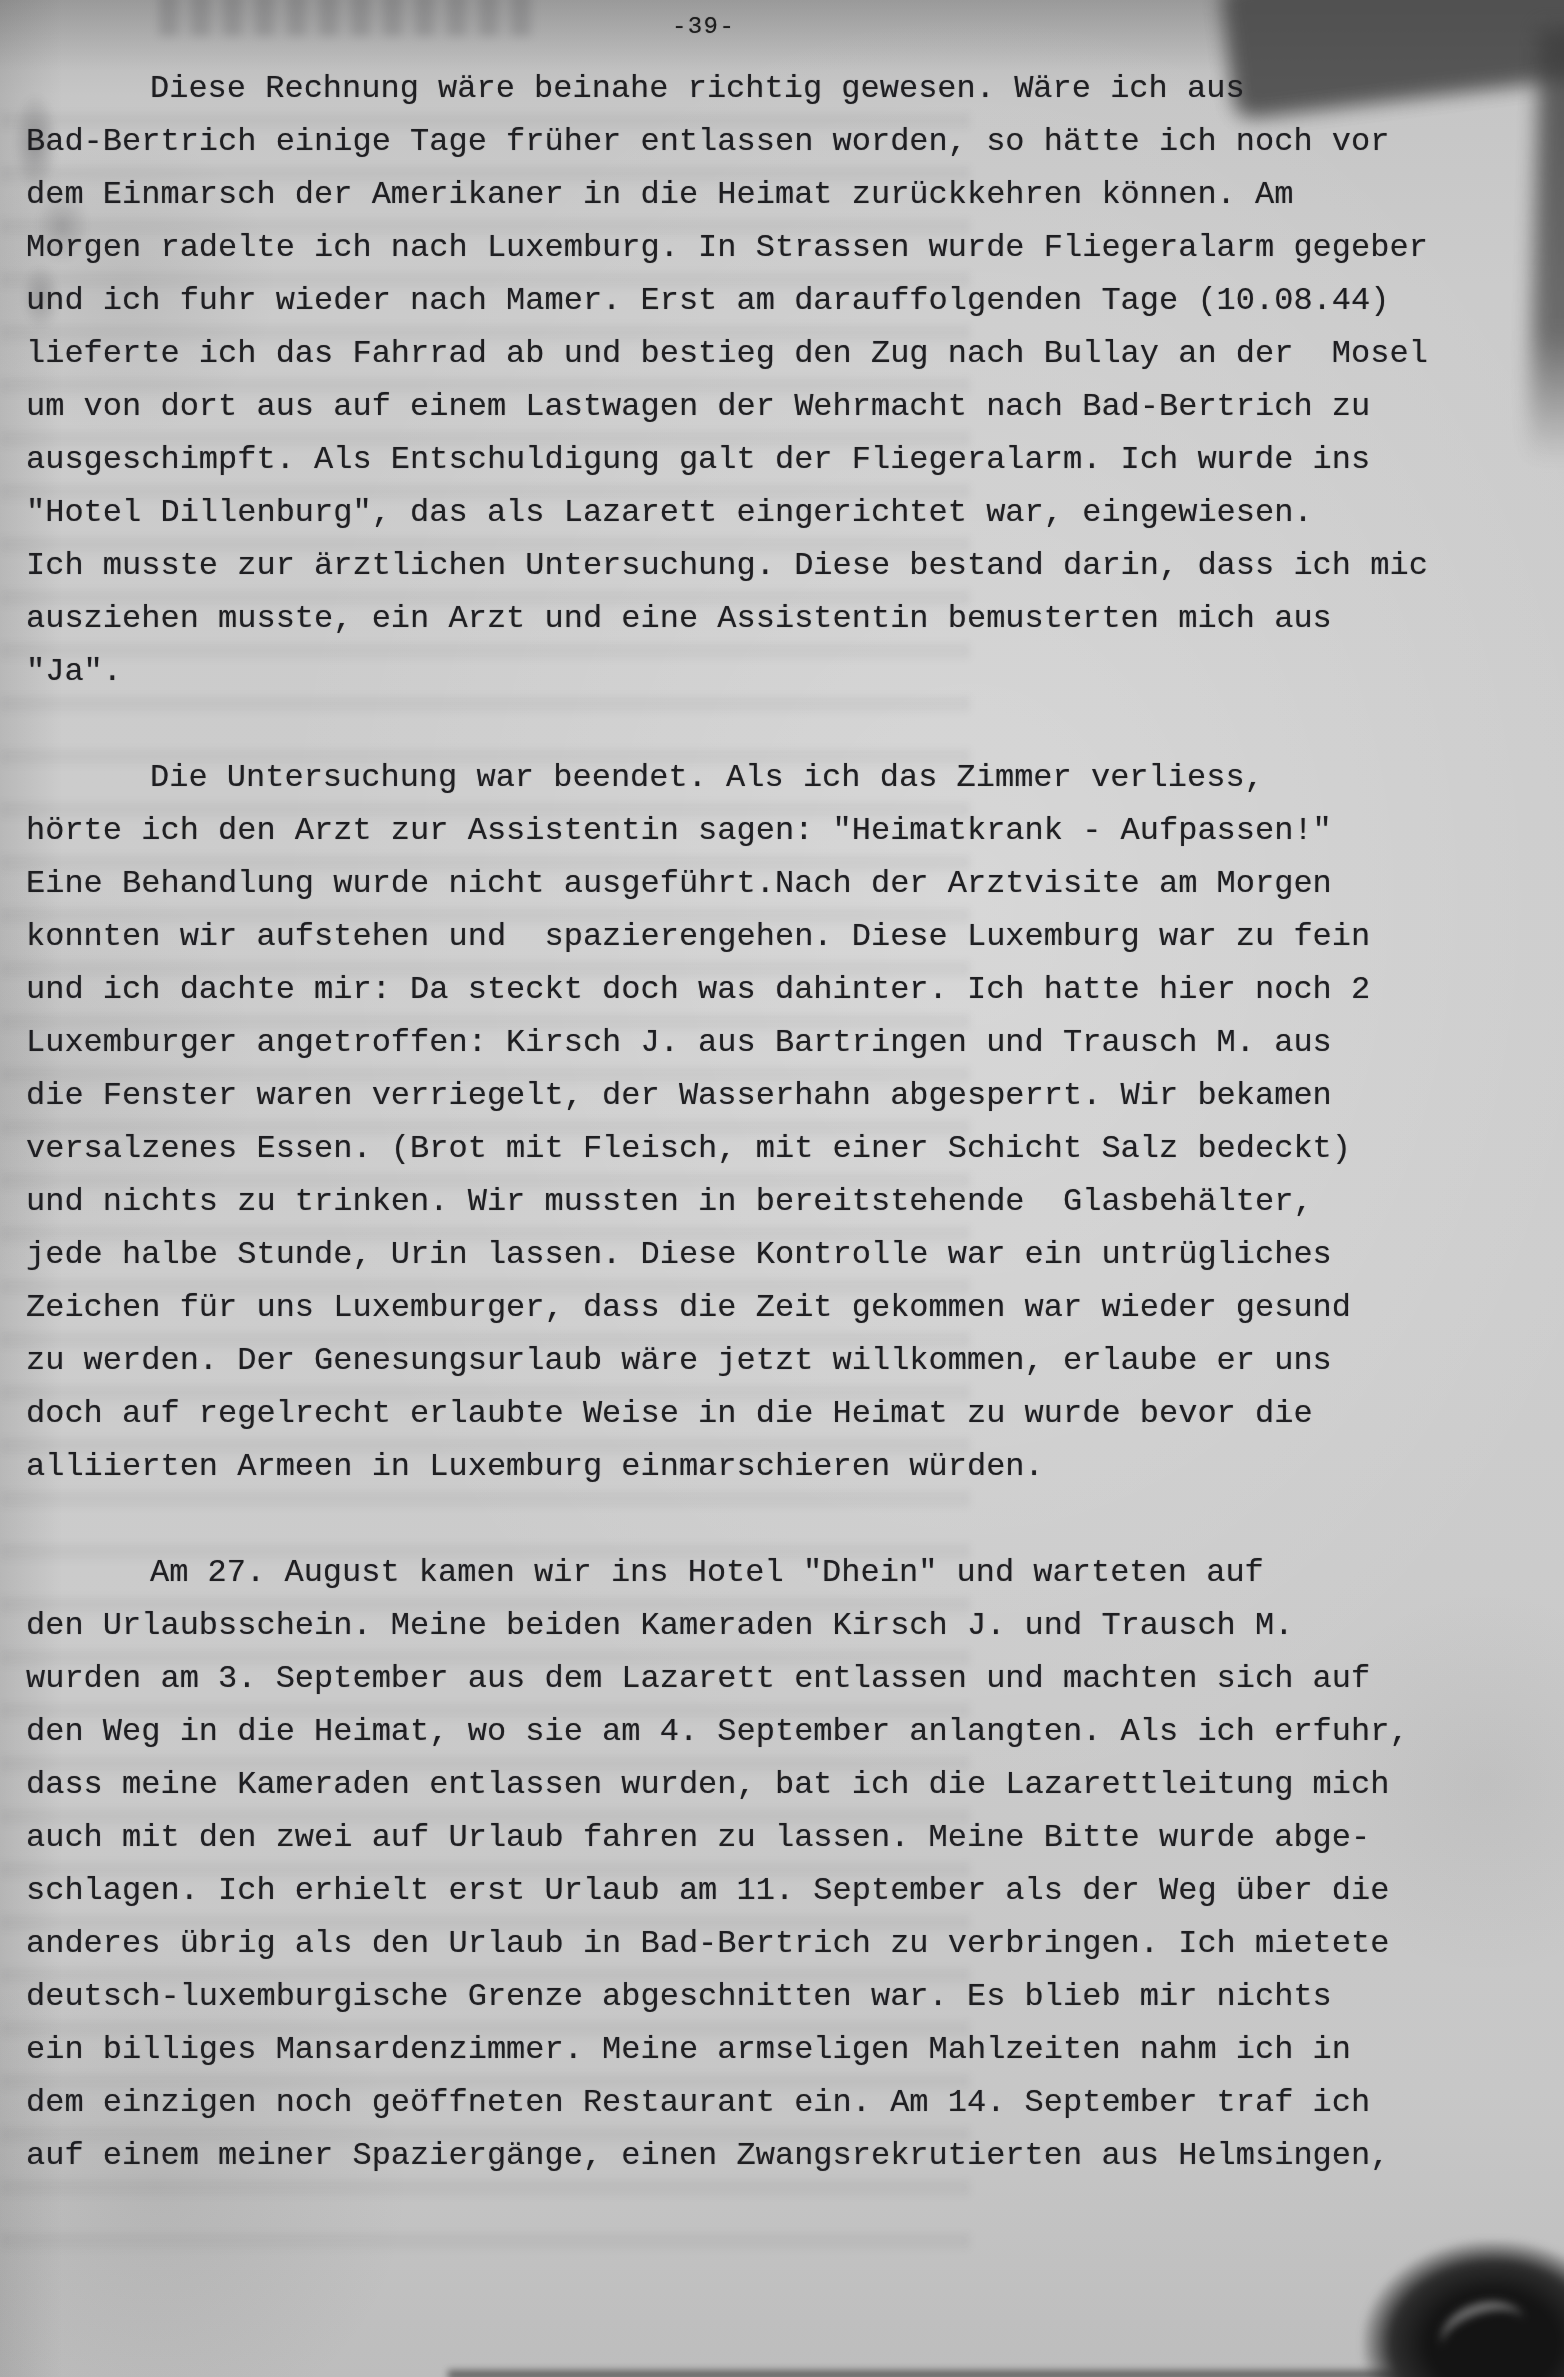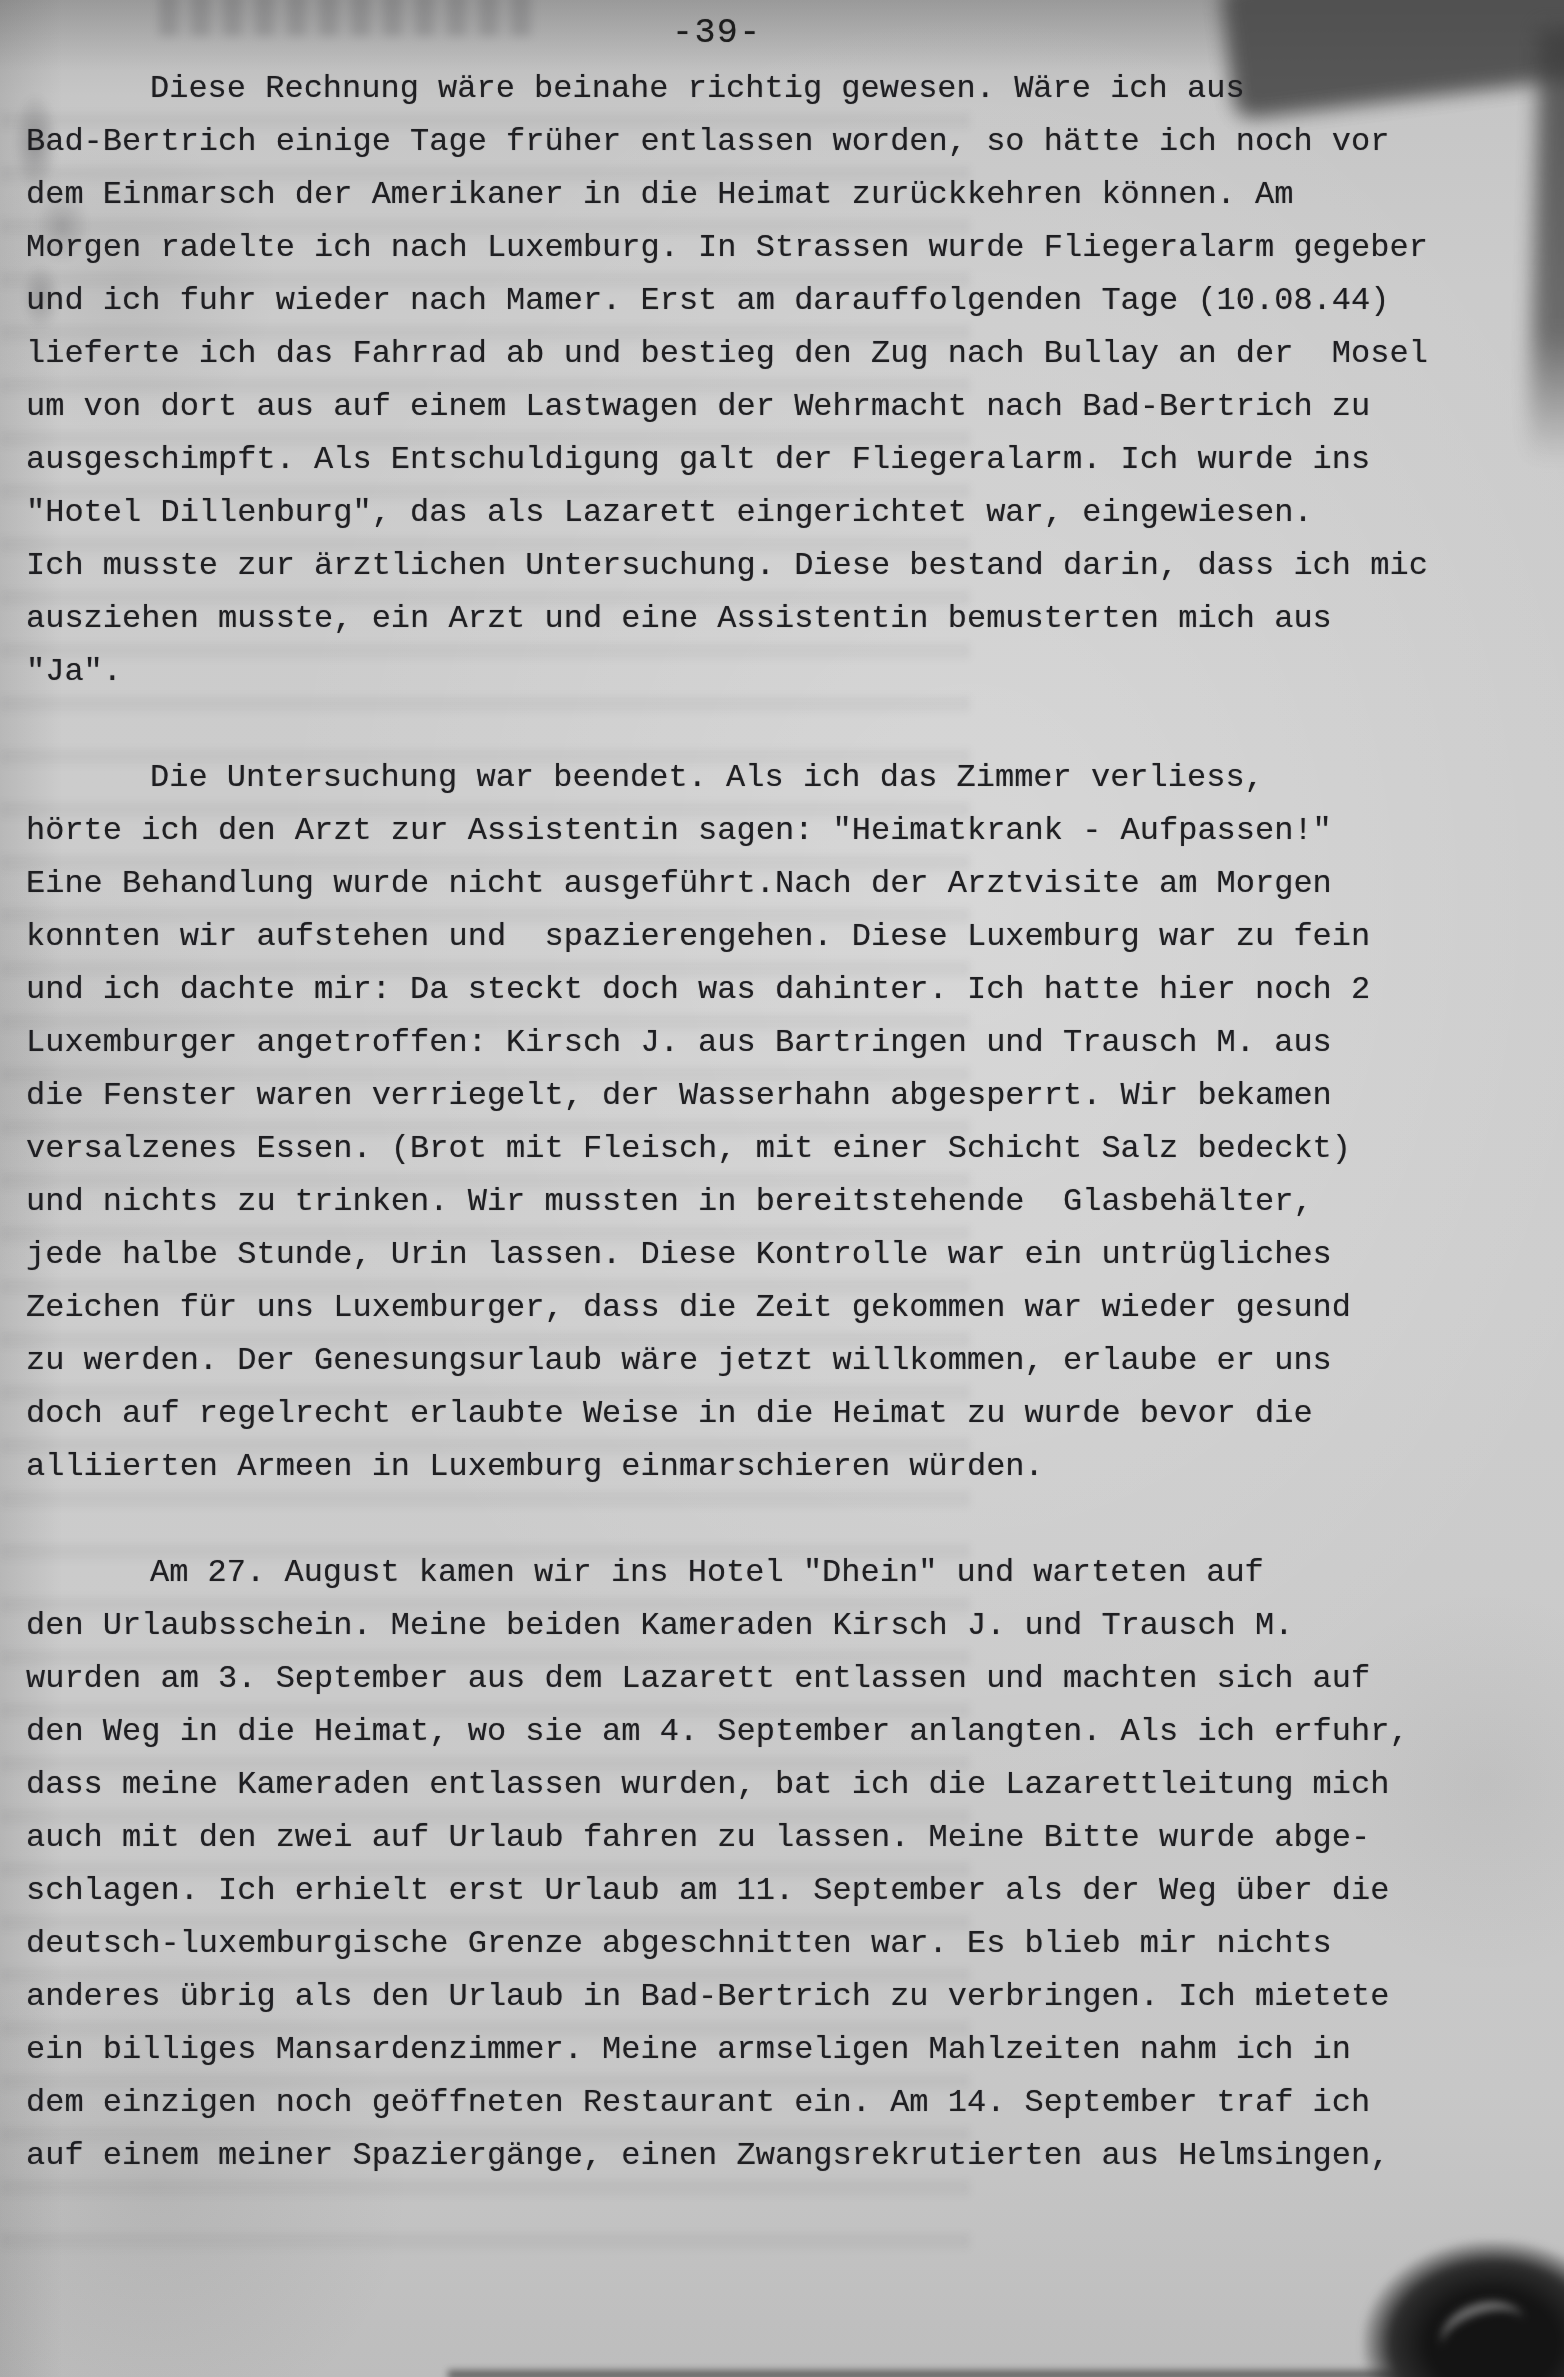--- a/index.html
+++ b/index.html
@@ -101,21 +101,21 @@
     width: 376px; height: 43px;
     background: repeating-linear-gradient(90deg,
       rgba(35,35,40,0.32) 0 19px, rgba(35,35,40,0.05) 19px 32px);
     filter: blur(5px);
     opacity: 0.5;
   }
   .page-number {
     position: absolute;
     top: 13px;
     left: 672px;
-    font-size: 35px;
+    font-size: 24px;
     letter-spacing: 1.4px;
     color: #1d1d1d;
     text-shadow: 0 0 1.1px rgba(20,20,20,0.5);
   }
   .content {
     position: absolute;
     top: 62px;
     left: 26px;
     width: 1539px;
     color: #1f1f22;
@@ -182,22 +182,22 @@
         <div class="line">alliierten Armeen in Luxemburg einmarschieren würden.</div>
       </div>
       <div class="paragraph">
         <div class="line first">Am 27. August kamen wir ins Hotel "Dhein" und warteten auf</div>
         <div class="line">den Urlaubsschein. Meine beiden Kameraden Kirsch J. und Trausch M.</div>
         <div class="line">wurden am 3. September aus dem Lazarett entlassen und machten sich auf</div>
         <div class="line">den Weg in die Heimat, wo sie am 4. September anlangten. Als ich erfuhr,</div>
         <div class="line">dass meine Kameraden entlassen wurden, bat ich die Lazarettleitung mich</div>
         <div class="line">auch mit den zwei auf Urlaub fahren zu lassen. Meine Bitte wurde abge-</div>
         <div class="line">schlagen. Ich erhielt erst Urlaub am 11. September als der Weg über die</div>
+        <div class="line">anderes übrig als den Urlaub in Bad-Bertrich zu verbringen. Ich mietete</div>
         <div class="line">deutsch-luxemburgische Grenze abgeschnitten war. Es blieb mir nichts</div>
-        <div class="line">anderes übrig als den Urlaub in Bad-Bertrich zu verbringen. Ich mietete</div>
         <div class="line">ein billiges Mansardenzimmer. Meine armseligen Mahlzeiten nahm ich in</div>
         <div class="line">dem einzigen noch geöffneten Restaurant ein. Am 14. September traf ich</div>
         <div class="line">auf einem meiner Spaziergänge, einen Zwangsrekrutierten aus Helmsingen,</div>
       </div>
     </div>
 
 </div>
 
 
 </body></html>

